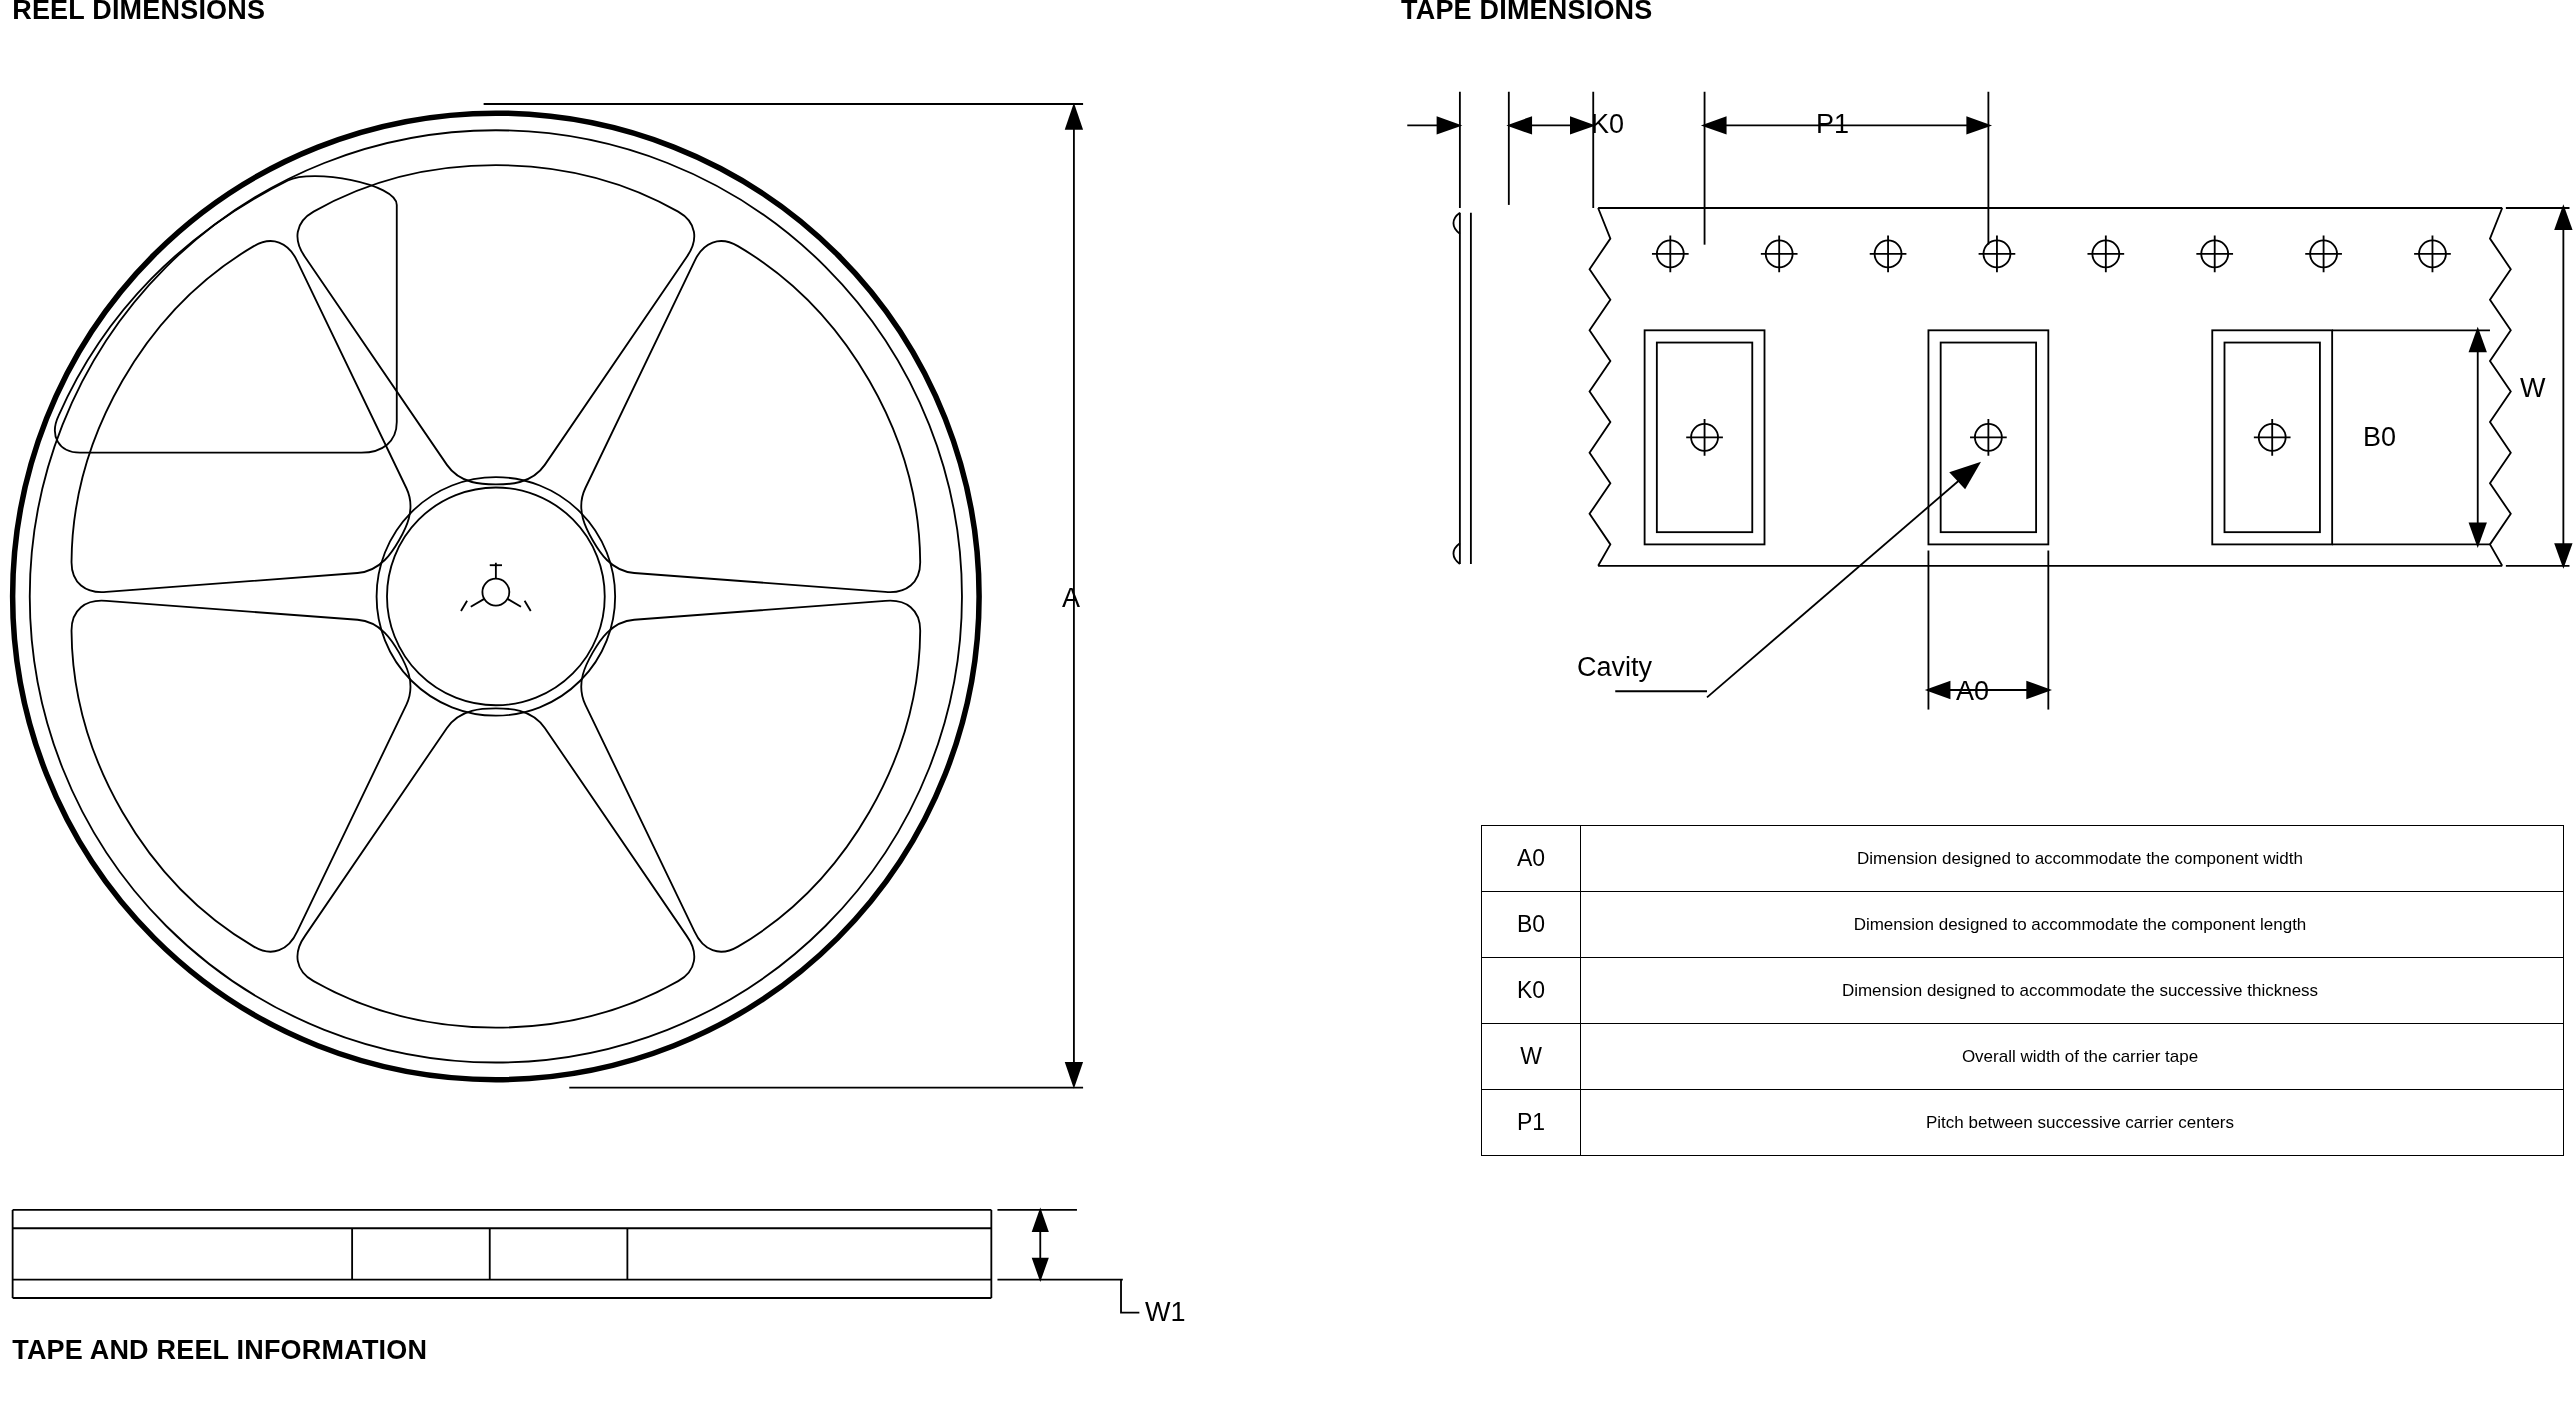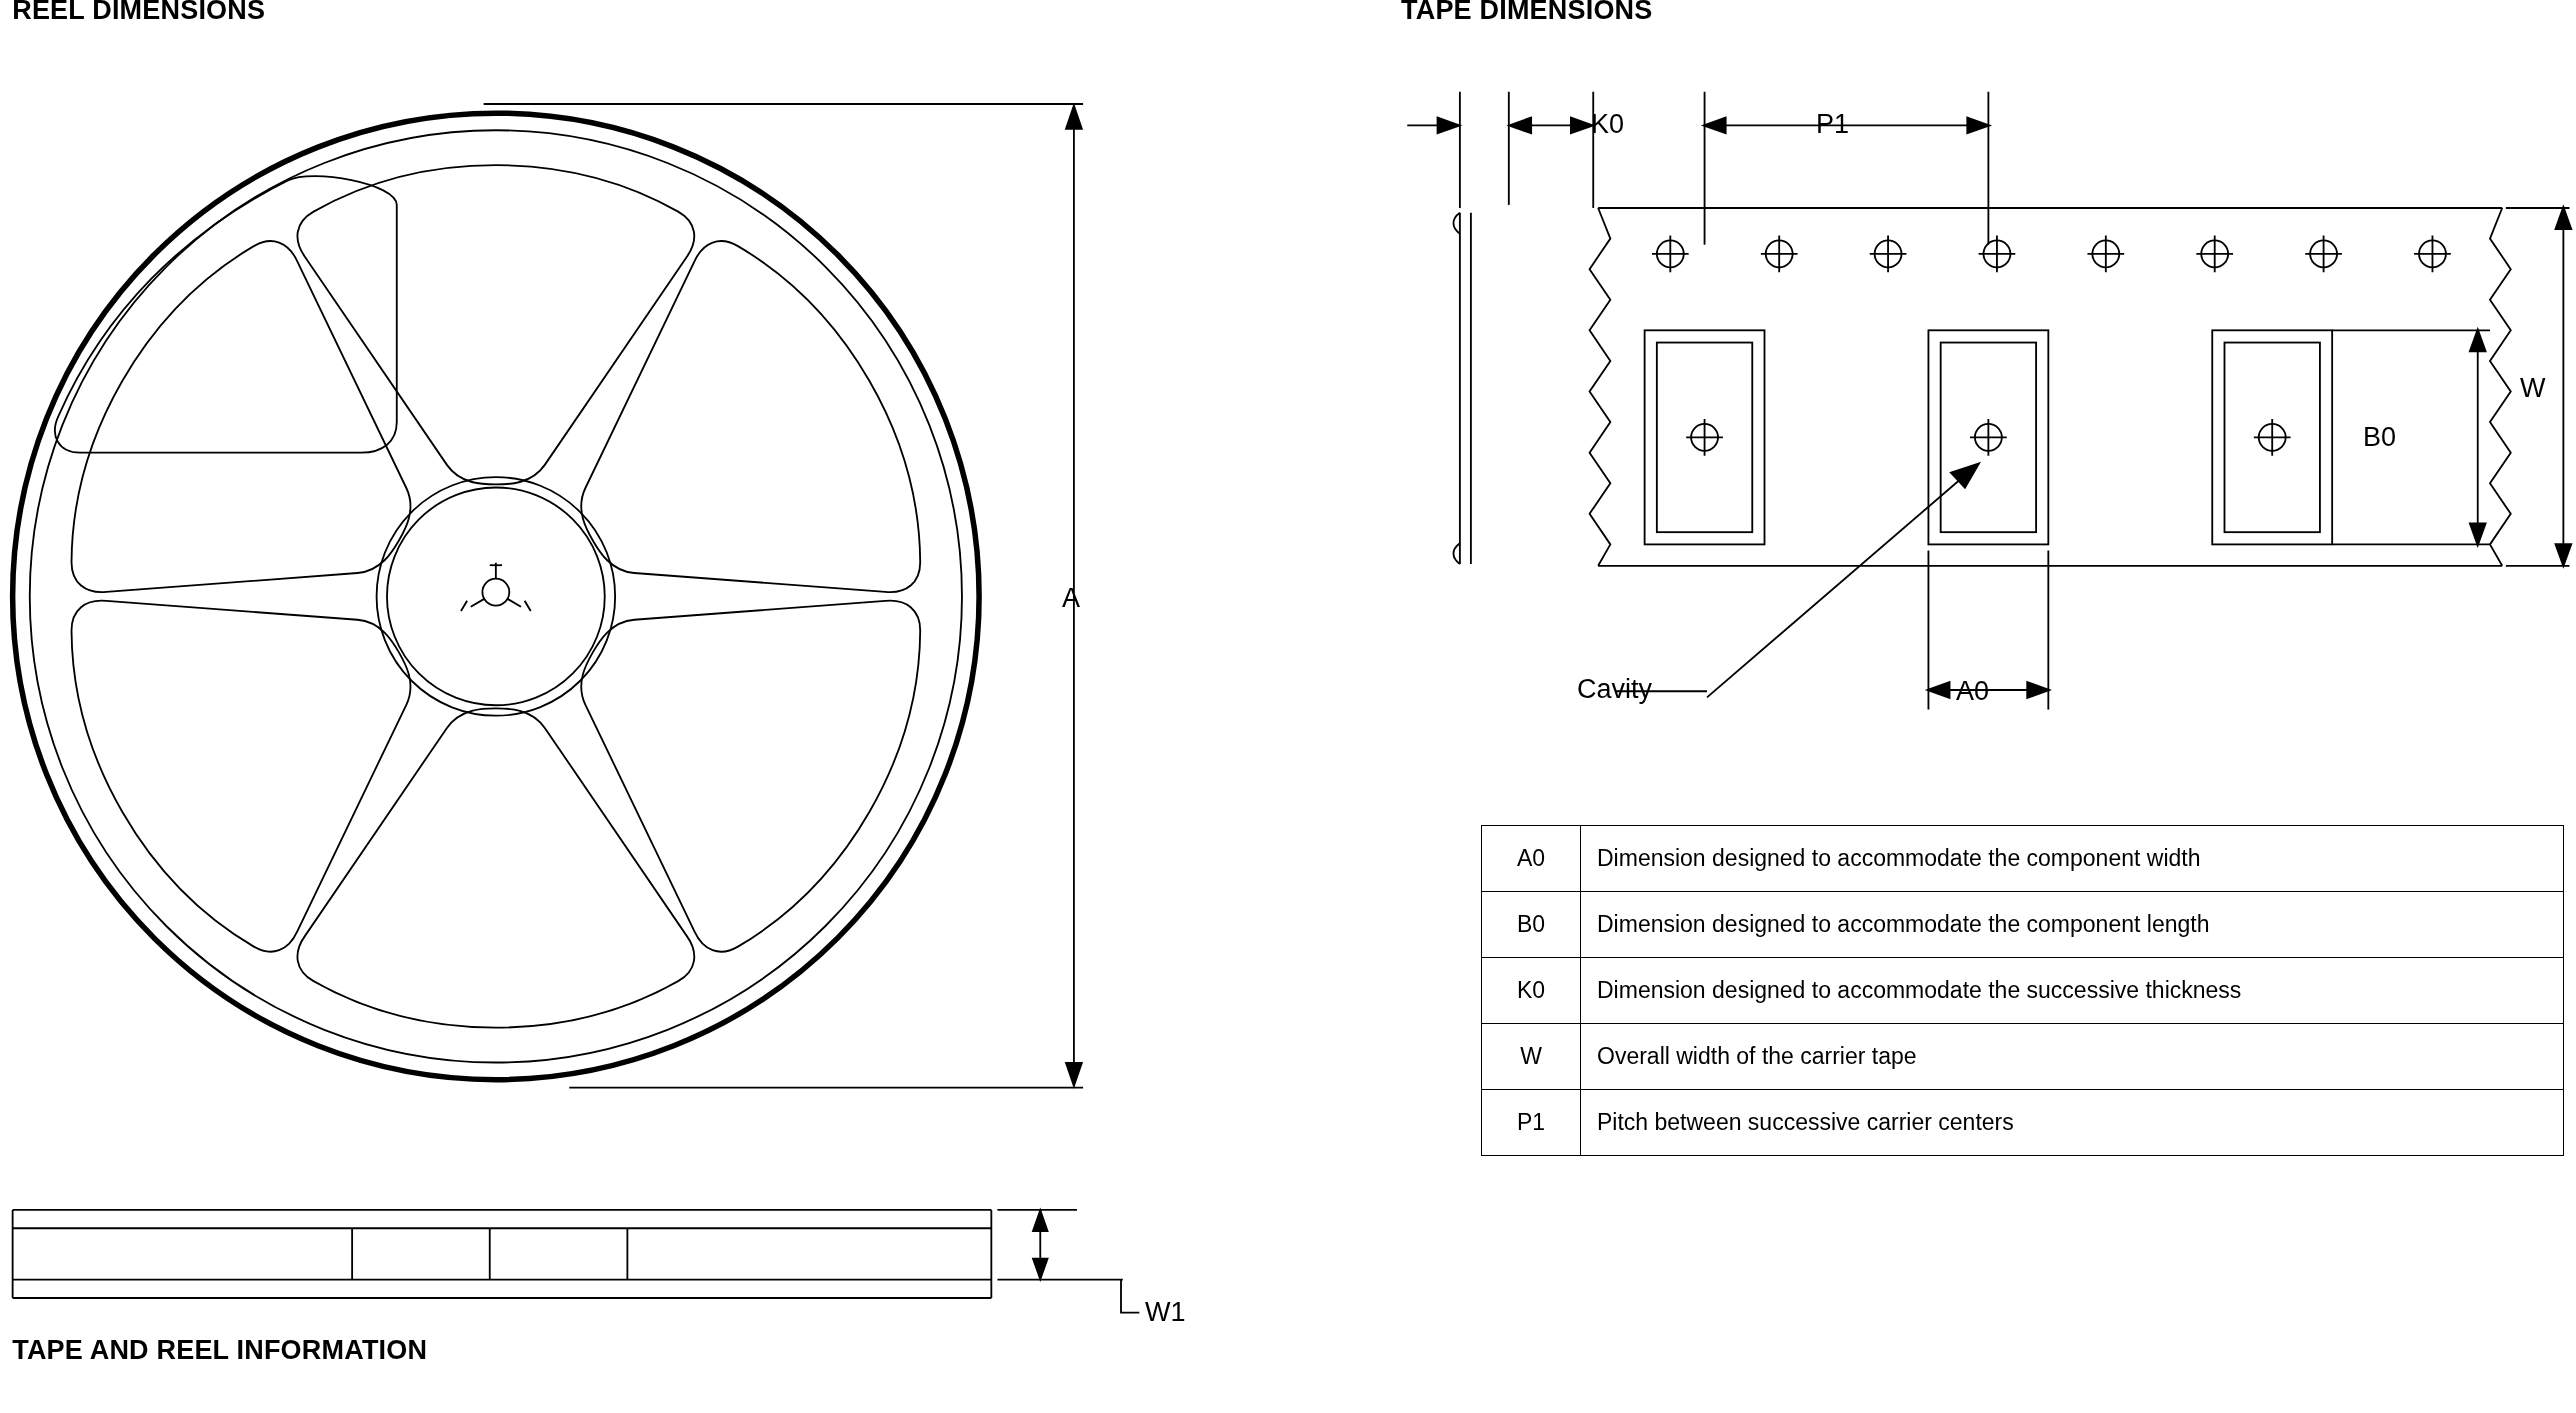--- a/index.html
+++ b/index.html
@@ -60,21 +60,22 @@
     height: 65px;
     vertical-align: middle;
   }
   #dim-table td.sym {
     width: 98px;
     text-align: center;
     font-size: 23px;
   }
   #dim-table td.desc {
     padding-left: 16px;
-    font-size: 23px;
+    font-size: 17px;
+    text-align: center;
   }
 </style>
 </head>
 <body>
 
 <div class="page">
 
   <div class="heading" id="reel-heading">REEL DIMENSIONS</div>
   <div class="heading" id="tape-heading">TAPE DIMENSIONS</div>
   <div class="heading" id="bottom-heading">TAPE AND REEL INFORMATION</div>
@@ -331,21 +332,21 @@
   </svg>
 
   <div class="lbl lbl-big" style="left:1062px; top:583px;">A</div>
   <div class="lbl lbl-big" style="left:1145px; top:1297px;text-align:center;">W1</div>
 
   <div class="lbl lbl-big" style="left:1591px; top:109px;">K0</div>
   <div class="lbl lbl-big" style="left:1816px; top:109px;">P1</div>
   <div class="lbl lbl-big" style="left:2520px; top:373px;">W</div>
   <div class="lbl lbl-big" style="left:2363px; top:422px;">B0</div>
   <div class="lbl lbl-big" style="left:1956px; top:676px;">A0</div>
-  <div class="lbl lbl-big" style="left:1577px; top:674px;text-align:right;">Cavity</div>
+  <div class="lbl lbl-big" style="left:1577px; top:652px;text-align:right;">Cavity</div>
 
   <table id="dim-table">
     <tbody>
       <tr>
         <td class="sym">A0</td>
         <td class="desc">Dimension designed to accommodate the component width</td>
       </tr>
       <tr>
         <td class="sym">B0</td>
         <td class="desc">Dimension designed to accommodate the component length</td>

